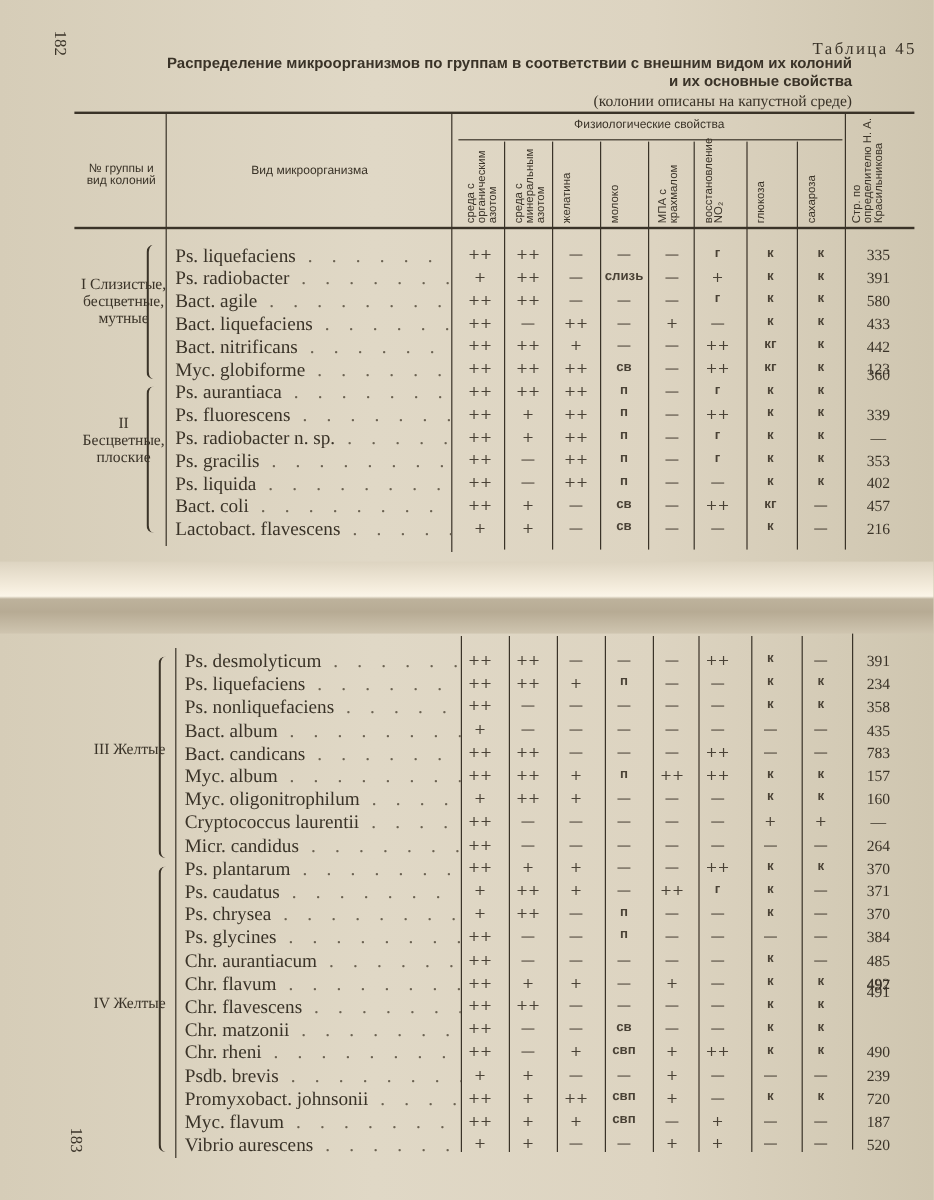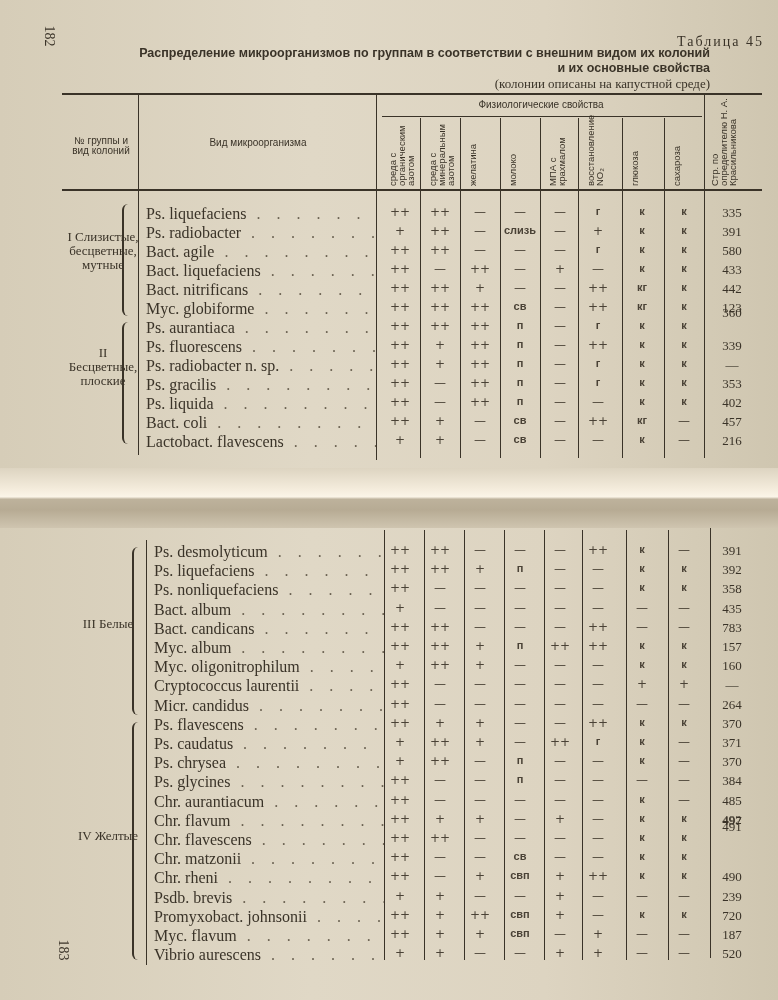--- a/index.html
+++ b/index.html
@@ -225,21 +225,21 @@
 <div class="pg" style="top:543px;">391</div>
 <div class="name" style="top: 562.2px; left: 154px;"><span>Ps. liquefaciens</span><span class="dots"> . . . . . . . . . . .</span></div>
 <div class="cell" style="left:380px;width:40px;top:562.2px;">++</div>
 <div class="cell" style="left:420px;width:40px;top:562.2px;">++</div>
 <div class="cell" style="left:460px;width:40px;top:562.2px;">+</div>
 <div class="cell txt" style="left:500px;width:40px;top:562.2px;">п</div>
 <div class="cell" style="left:540px;width:40px;top:562.2px;">—</div>
 <div class="cell" style="left:578px;width:40px;top:562.2px;">—</div>
 <div class="cell txt" style="left:622px;width:40px;top:562.2px;">к</div>
 <div class="cell txt" style="left:664px;width:40px;top:562.2px;">к</div>
-<div class="pg" style="top:562.2px;">392</div>
+<div class="pg" style="top:562.2px;">234</div>
 <div class="name" style="top: 581.4px; left: 154px;"><span>Ps. nonliquefaciens</span><span class="dots"> . . . . . . . . . . .</span></div>
 <div class="cell" style="left:380px;width:40px;top:581.4px;">++</div>
 <div class="cell" style="left:420px;width:40px;top:581.4px;">—</div>
 <div class="cell" style="left:460px;width:40px;top:581.4px;">—</div>
 <div class="cell" style="left:500px;width:40px;top:581.4px;">—</div>
 <div class="cell" style="left:540px;width:40px;top:581.4px;">—</div>
 <div class="cell" style="left:578px;width:40px;top:581.4px;">—</div>
 <div class="cell txt" style="left:622px;width:40px;top:581.4px;">к</div>
 <div class="cell txt" style="left:664px;width:40px;top:581.4px;">к</div>
 <div class="pg" style="top:581.4px;">358</div>
@@ -296,21 +296,21 @@
 <div class="name" style="top: 696.6px; left: 154px;"><span>Micr. candidus</span><span class="dots"> . . . . . . . . . . .</span></div>
 <div class="cell" style="left:380px;width:40px;top:696.6px;">++</div>
 <div class="cell" style="left:420px;width:40px;top:696.6px;">—</div>
 <div class="cell" style="left:460px;width:40px;top:696.6px;">—</div>
 <div class="cell" style="left:500px;width:40px;top:696.6px;">—</div>
 <div class="cell" style="left:540px;width:40px;top:696.6px;">—</div>
 <div class="cell" style="left:578px;width:40px;top:696.6px;">—</div>
 <div class="cell" style="left:622px;width:40px;top:696.6px;">—</div>
 <div class="cell" style="left:664px;width:40px;top:696.6px;">—</div>
 <div class="pg" style="top:696.6px;">264</div>
-<div class="name" style="top: 715.8px; left: 154px;"><span>Ps. flavescens</span><span class="dots"> . . . . . . . . . . .</span></div>
+<div class="name" style="top: 715.8px; left: 154px;"><span>Ps. plantarum</span><span class="dots"> . . . . . . . . . . .</span></div>
 <div class="cell" style="left:380px;width:40px;top:715.8px;">++</div>
 <div class="cell" style="left:420px;width:40px;top:715.8px;">+</div>
 <div class="cell" style="left:460px;width:40px;top:715.8px;">+</div>
 <div class="cell" style="left:500px;width:40px;top:715.8px;">—</div>
 <div class="cell" style="left:540px;width:40px;top:715.8px;">—</div>
 <div class="cell" style="left:578px;width:40px;top:715.8px;">++</div>
 <div class="cell txt" style="left:622px;width:40px;top:715.8px;">к</div>
 <div class="cell txt" style="left:664px;width:40px;top:715.8px;">к</div>
 <div class="pg" style="top:715.8px;">370</div>
 <div class="name" style="top: 735px; left: 154px;"><span>Ps. caudatus</span><span class="dots"> . . . . . . . . . . .</span></div>
@@ -430,16 +430,16 @@
 <div class="cell" style="left:500px;width:40px;top:946.2px;">—</div>
 <div class="cell" style="left:540px;width:40px;top:946.2px;">+</div>
 <div class="cell" style="left:578px;width:40px;top:946.2px;">+</div>
 <div class="cell" style="left:622px;width:40px;top:946.2px;">—</div>
 <div class="cell" style="left:664px;width:40px;top:946.2px;">—</div>
 <div class="pg" style="top:946.2px;">520</div>
 <div class="group" style="left:66px;top:230px;width:74px;">I Слизистые, бесцветные, мутные</div>
 <div class="brace" style="left:122px;top:204px;height:112px;"></div>
 <div class="group" style="left:66px;top:346px;width:74px;">II Бесцветные, плоские</div>
 <div class="brace" style="left:122px;top:322px;height:122px;"></div>
-<div class="group" style="left:76px;top:617px;width:64px;">III Белые</div>
+<div class="group" style="left:76px;top:617px;width:64px;">III Желтые</div>
 <div class="brace" style="left:132px;top:547px;height:168px;"></div>
 <div class="group" style="left:76px;top:829px;width:64px;">IV Желтые</div>
 <div class="brace" style="left:132px;top:722px;height:238px;"></div>
 
 </body></html>

